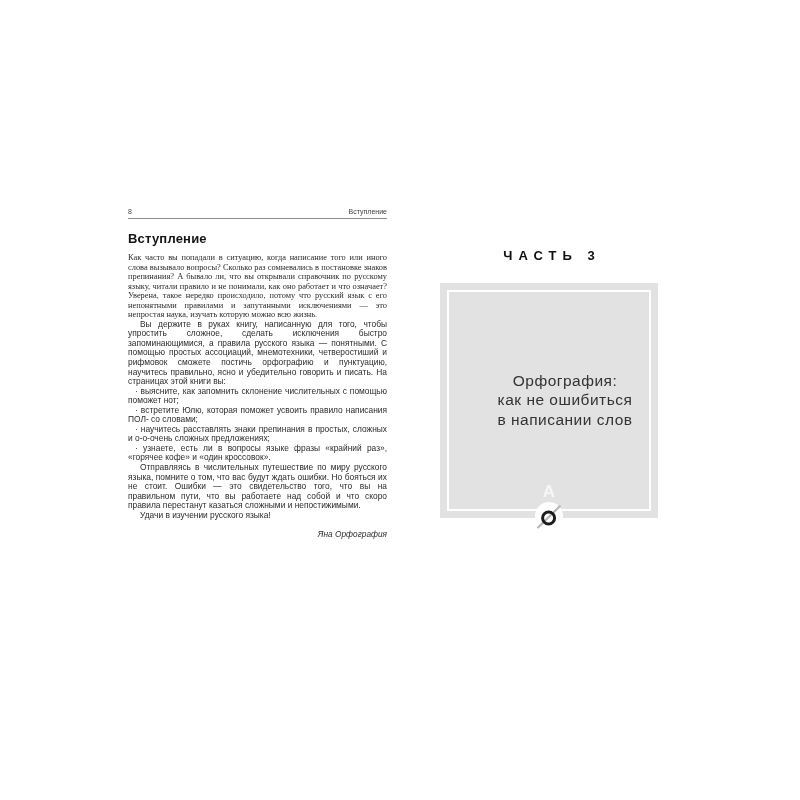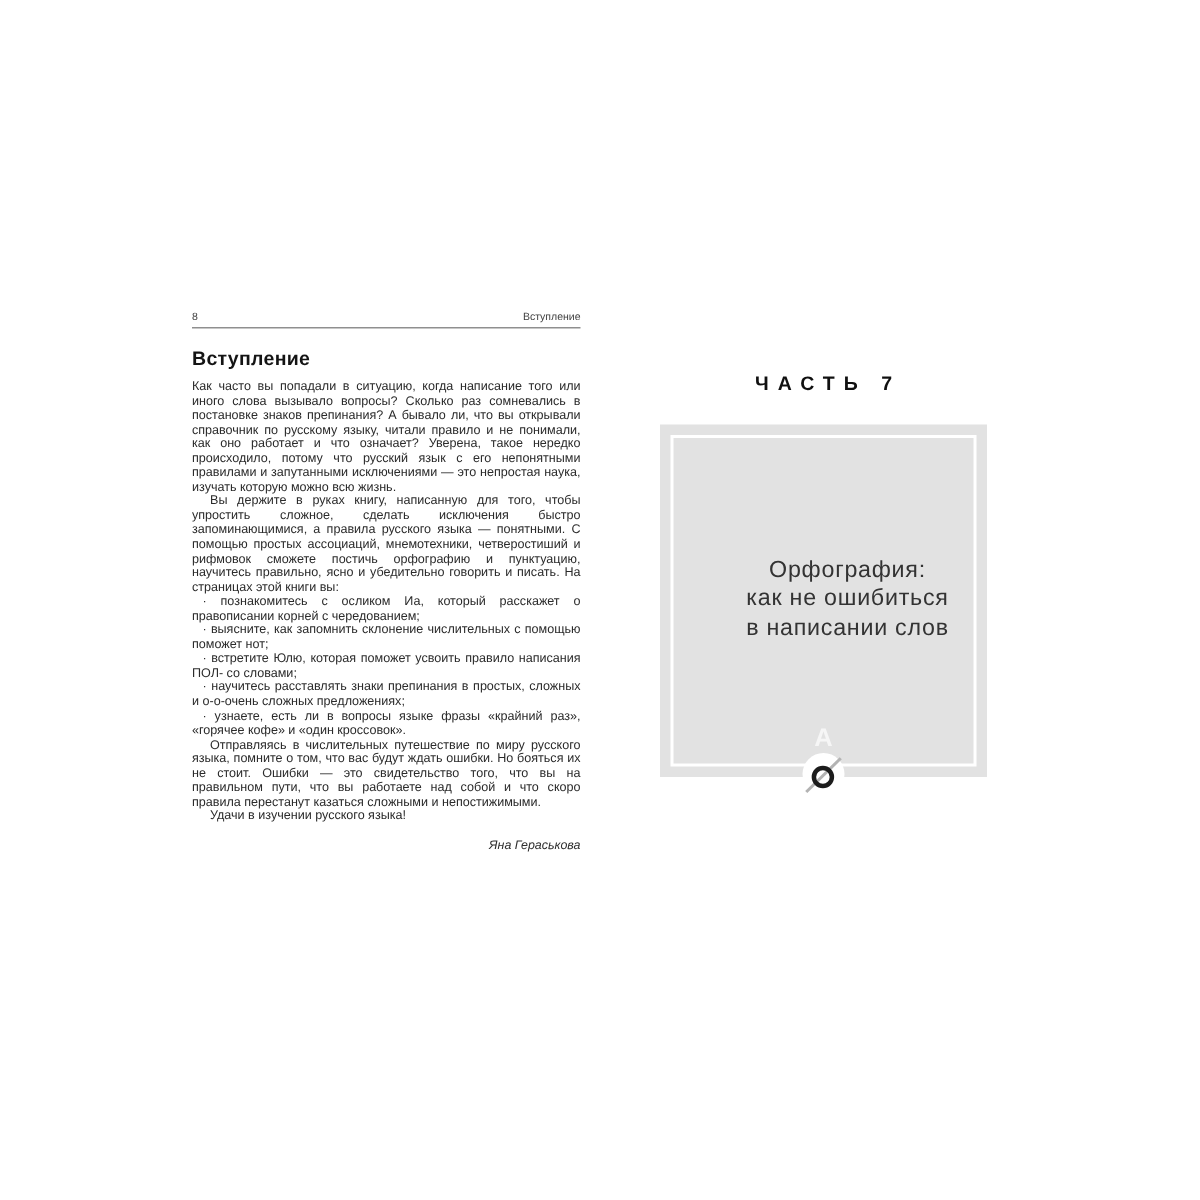--- a/index.html
+++ b/index.html
@@ -26,21 +26,21 @@
     font-size:13px; font-weight:bold; color:#141414; letter-spacing:0.2px;
   }
   .body-text p {
     margin:0;
     font-size:8.4px; line-height:9.55px;
     text-align:justify;
     color:#2b2b2b;
   }
   p.p-indent   { text-indent:12px; }
   p.p-bullet   { text-indent:7px; }
-  p.p-noindent { text-indent:0; }
+  p.p-noindent { text-indent:0;font-family:Liberation Serif, serif; }
   .signature {
     margin-top:9px; text-align:right;
     font-style:italic; font-size:8.3px; color:#2e2e2e;
   }
 
   
   .part-heading {
     position:absolute; left:440px; top:248px; width:218px;
     text-align:center;
     font-size:13px; font-weight:bold; color:#101010;
@@ -82,33 +82,32 @@
     <div class="page-header">
       <span>8</span>
       <span>Вступление</span>
     </div>
 
     <div class="chapter-title">Вступление</div>
 
     <div class="body-text">
       <p class="p-noindent">Как часто вы попадали в ситуацию, когда написание того или иного слова вызывало вопросы? Сколько раз сомневались в постановке знаков препинания? А бывало ли, что вы открывали справочник по русскому языку, читали правило и не понимали, как оно работает и что означает? Уверена, такое нередко происходило, потому что русский язык с его непонятными правилами и запутанными исключениями — это непростая наука, изучать которую можно всю жизнь.</p>
       <p class="p-indent">Вы держите в руках книгу, написанную для того, чтобы упростить сложное, сделать исключения быстро запоминающимися, а правила русского языка — понятными. С помощью простых ассоциаций, мнемотехники, четверостиший и рифмовок сможете постичь орфографию и пунктуацию, научитесь правильно, ясно и убедительно говорить и писать. На страницах этой книги вы:</p>
-      <p class="p-bullet">· познакомитесь с осликом Иа, который расскажет о правописании корней с чередованием;</p>
       <p class="p-bullet">· выясните, как запомнить склонение числительных с помощью поможет нот;</p>
       <p class="p-bullet">· встретите Юлю, которая поможет усвоить правило написания ПОЛ- со словами;</p>
       <p class="p-bullet">· научитесь расставлять знаки препинания в простых, сложных и о-о-очень сложных предложениях;</p>
       <p class="p-bullet">· узнаете, есть ли в вопросы языке фразы «крайний раз», «горячее кофе» и «один кроссовок».</p>
       <p class="p-indent">Отправляясь в числительных путешествие по миру русского языка, помните о том, что вас будут ждать ошибки. Но бояться их не стоит. Ошибки — это свидетельство того, что вы на правильном пути, что вы работаете над собой и что скоро правила перестанут казаться сложными и непостижимыми.</p>
       <p class="p-indent">Удачи в изучении русского языка!</p>
     </div>
 
-    <div class="signature">Яна Гераськова</div>
+    <div class="signature">Яна Орфография</div>
   </div>
 
-  <div class="part-heading">ЧАСТЬ 7</div>
+  <div class="part-heading">ЧАСТЬ 3</div>
 
   <div class="part-box">
     <div class="inner-frame"></div>
 
     <div class="part-title">
       <div>Орфография:</div>
       <div>как не ошибиться</div>
       <div>в написании слов</div>
     </div>
 

